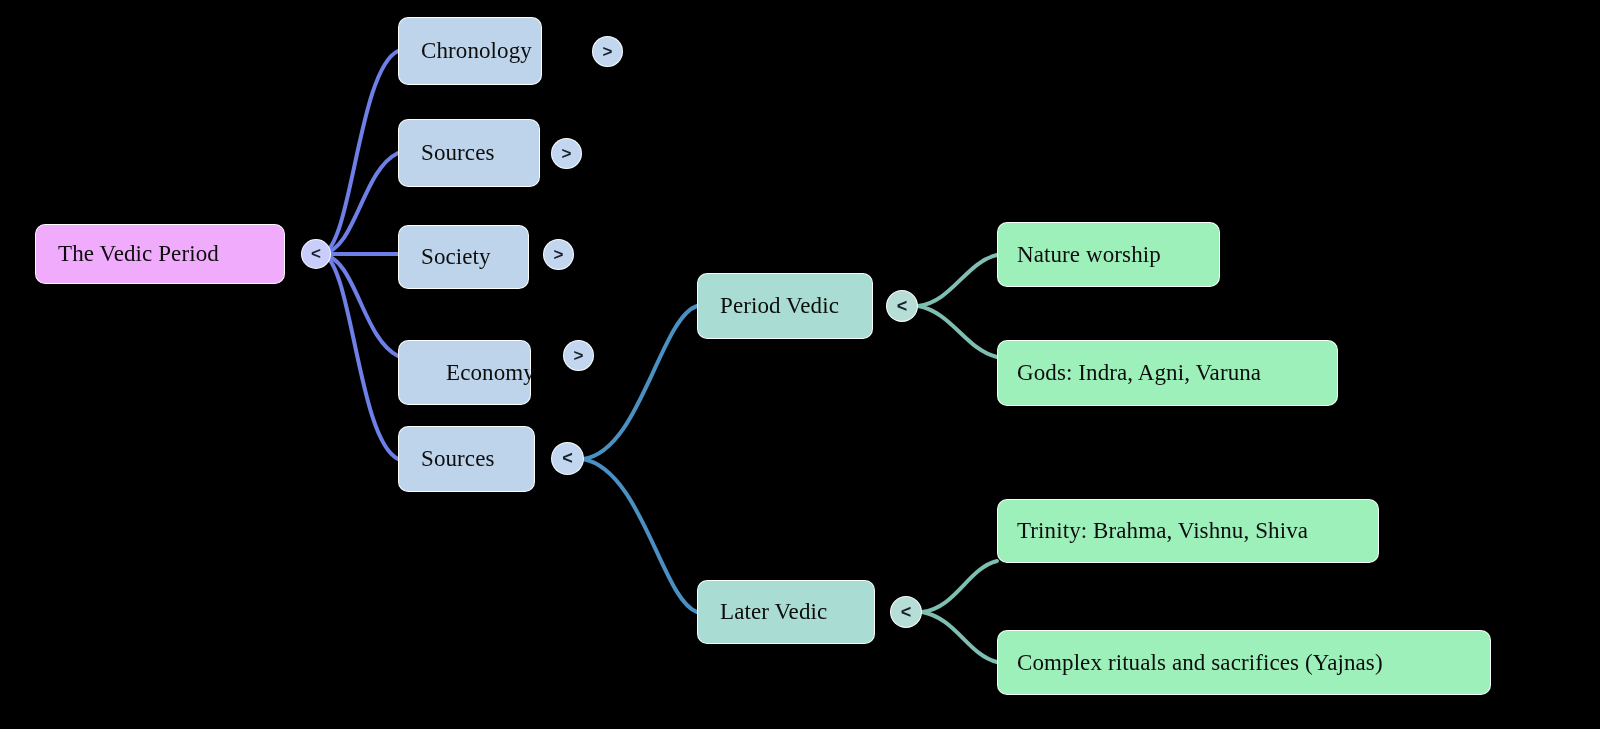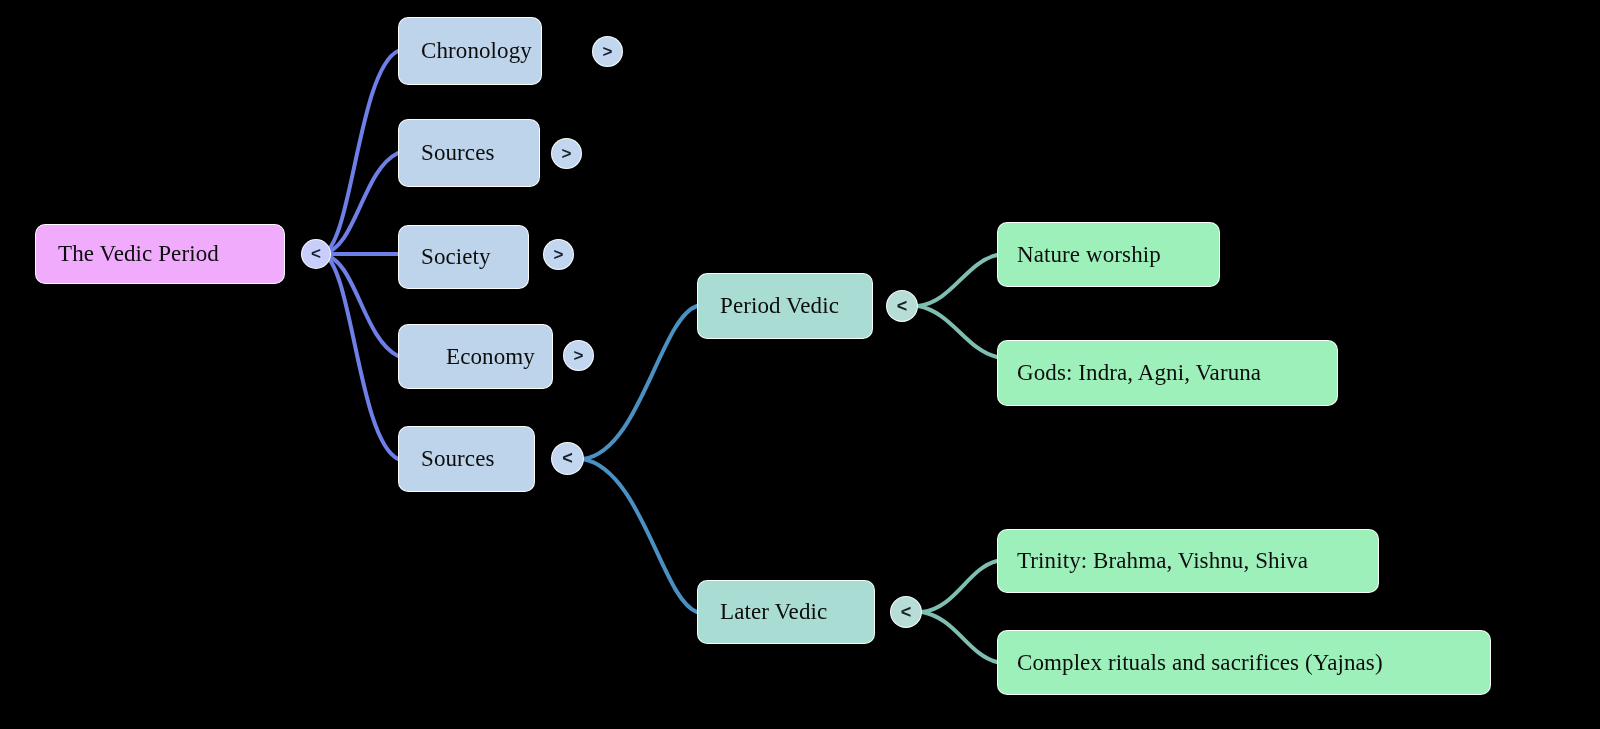--- a/index.html
+++ b/index.html
@@ -116,21 +116,21 @@
     <span>&gt;</span>
   </div>
 
   <div class="node lvl1" style="left:398px; top:225px; width:131px; height:64px;">
     <span>Society</span>
   </div>
   <div class="toggle blue" style="left:543px; top:239px; width:31px; height:31px; font-size:17px;">
     <span>&gt;</span>
   </div>
 
-  <div class="node lvl1" style="left:398px; top:324px; width:155px; height:65px;padding-left:47px;">
+  <div class="node lvl1" style="left:398px; top:340px; width:133px; height:65px;padding-left:47px;">
     <span>Economy</span>
   </div>
   <div class="toggle blue" style="left:563px; top:340px; width:31px; height:31px; font-size:17px;">
     <span>&gt;</span>
   </div>
 
   <div class="node lvl1" style="left:398px; top:426px; width:137px; height:66px;">
     <span>Sources</span>
   </div>
   <div class="toggle blue" style="left:551px; top:442px; width:33px; height:33px; font-size:18px;">
@@ -152,21 +152,21 @@
     <span>Gods: Indra, Agni, Varuna</span>
   </div>
 
   <div class="node lvl2" style="left:697px; top:580px; width:178px; height:64px;">
     <span>Later Vedic</span>
   </div>
   <div class="toggle teal" style="left:890px; top:596px; width:32px; height:32px; font-size:18px;">
     <span>&lt;</span>
   </div>
 
-  <div class="node leaf" style="left:997px; top:529px; width:382px; height:64px;">
+  <div class="node leaf" style="left:997px; top:499px; width:382px; height:64px;">
     <span>Trinity: Brahma, Vishnu, Shiva</span>
   </div>
 
   <div class="node leaf" style="left:997px; top:630px; width:494px; height:65px;">
     <span>Complex rituals and sacrifices (Yajnas)</span>
   </div>
 
 </div>
 
 </body></html>

